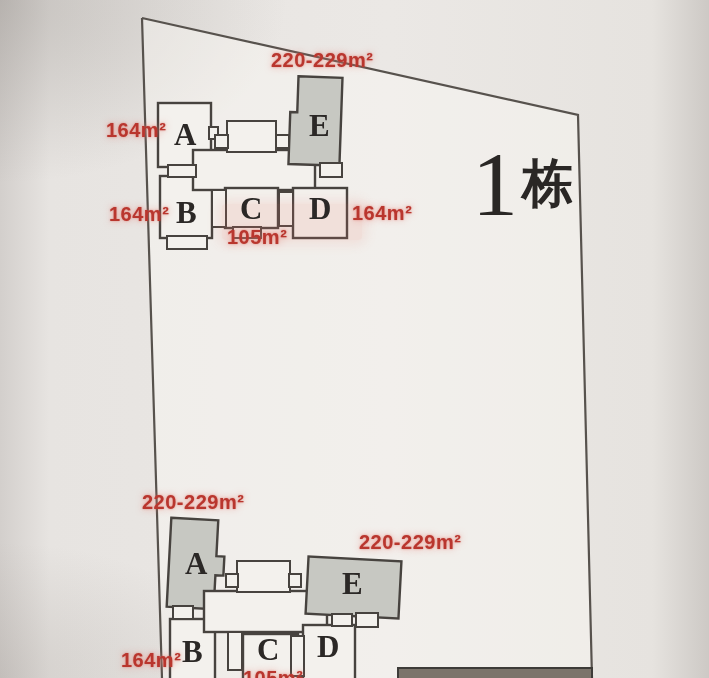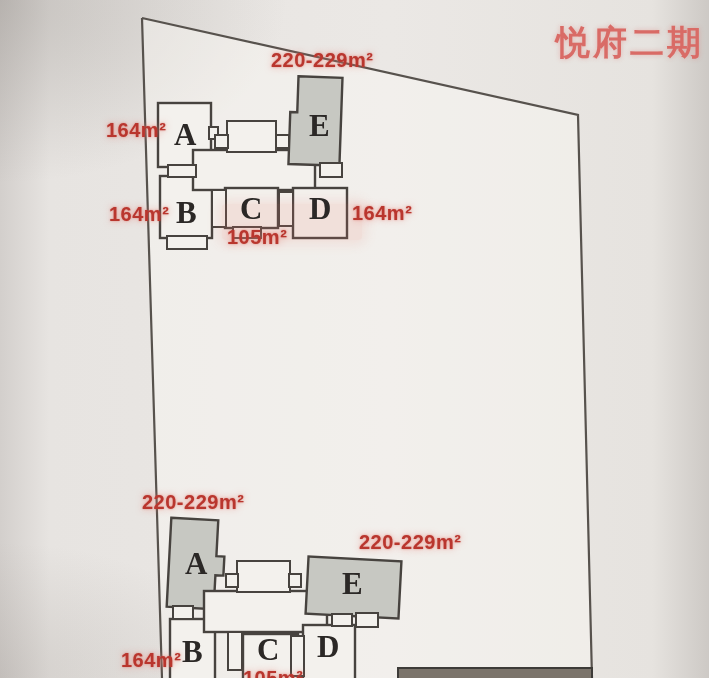--- a/index.html
+++ b/index.html
@@ -89,22 +89,24 @@
       <rect class="u-tab" x="332" y="614" width="20" height="12"></rect>
       <rect class="u-tab" x="228" y="632" width="14" height="38"></rect>
       <rect class="u-tab" x="291" y="636" width="13" height="40"></rect>
     </g>
 
     <rect class="strip" x="398" y="668" width="194" height="16"></rect>
   </svg>
 
   <div class="pink-band" style="left:222px;top:204px;width:140px;height:36px;"></div>
 
-  <div class="abs title" style="left:556px;top:20px;">悦府二期</div>
 
+  <div class="abs bignum" style="left:472px;top:138px;">
+    <span class="digit">1</span><span class="suffix">栋</span>
+  </div>
 
 
   <span class="abs letter" style="left:174px;top:119px;">A</span>
   <span class="abs letter" style="left:176px;top:197px;">B</span>
   <span class="abs letter" style="left:240px;top:193px;">C</span>
   <span class="abs letter" style="left:309px;top:193px;">D</span>
   <span class="abs letter" style="left:309px;top:110px;">E</span>
 
   <span class="abs red-label big" style="left:271px;top:49px;">220-229m²</span>
   <span class="abs red-label" style="left:106px;top:119px;">164m²</span>

